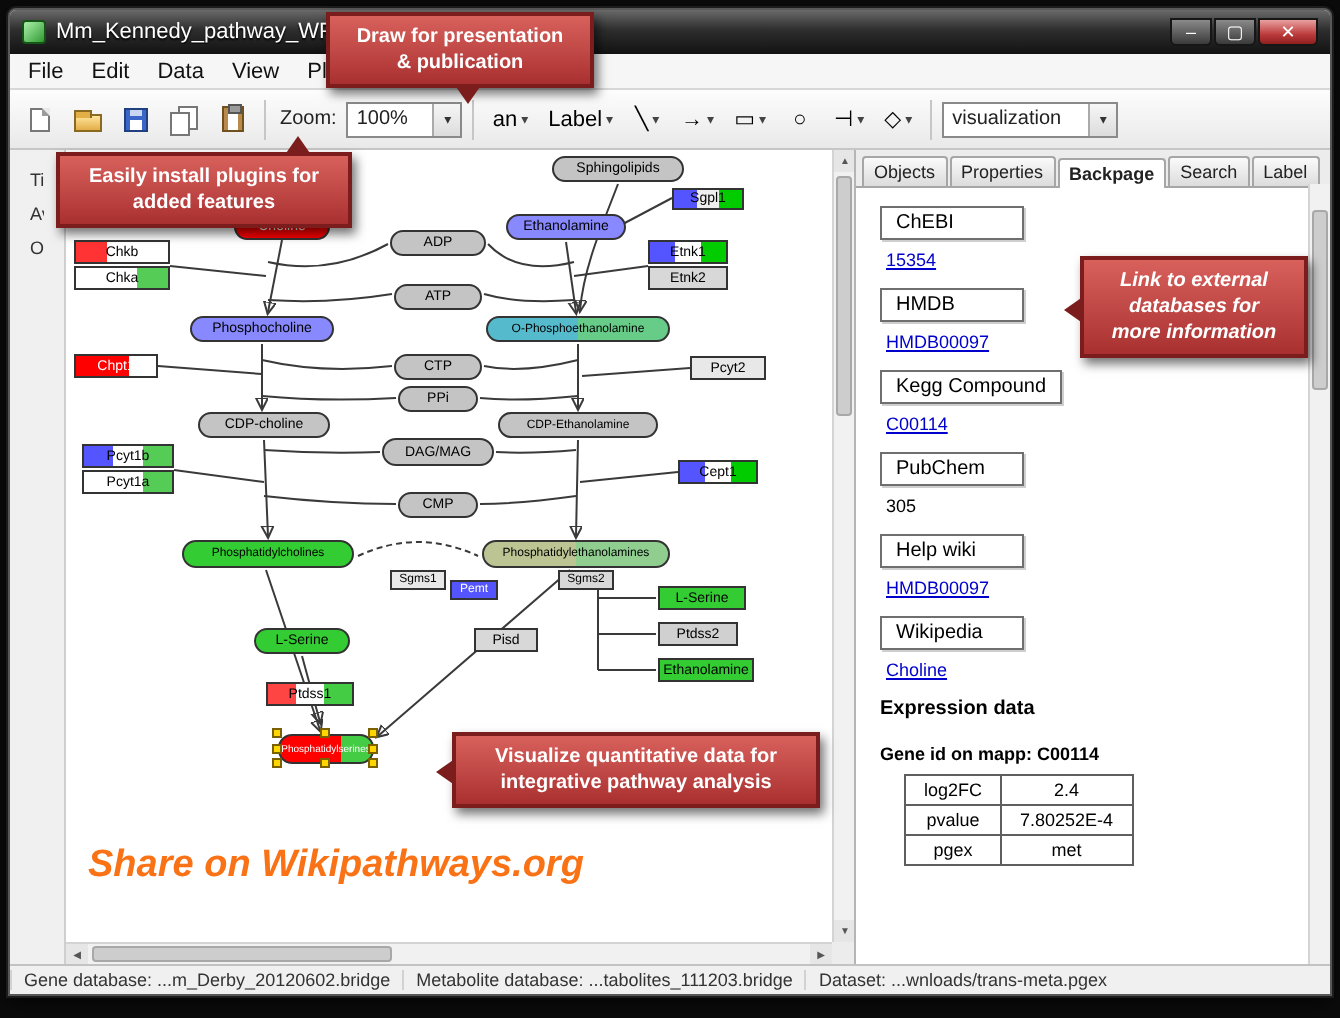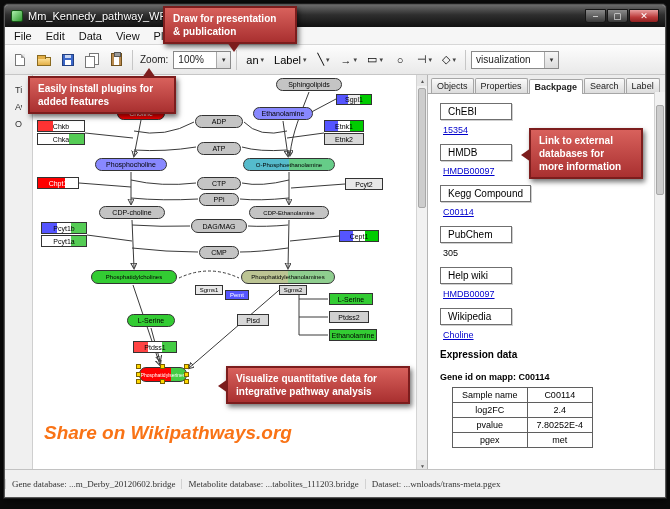--- a/index.html
+++ b/index.html
@@ -104,36 +104,36 @@
   .sec-value { margin:5px 0 0 3px; font-size:9px; color:#000; }
   .link { color:#0000cc; text-decoration:underline; }
   .exp-title { font-weight:bold; font-size:10px; margin:2px 0 12px; }
   .mapp { font-weight:bold; font-size:9px; margin-bottom:5px; }
   table.exp { border-collapse:collapse; font-size:9px; margin-left:12px; }
   table.exp td { border:1px solid #5f5f5f; padding:2px 9px; text-align:center; background:#fff; }
   .panel-vscroll { position:absolute; right:0; top:17px; bottom:0; width:11px; background:#f1f1f1; border-left:1px solid #d4d4d4; }
   .panel-vscroll .thumb { position:absolute; left:1px; right:1px; top:13px; height:90px; background:#cdcdcd; border:1px solid #a8a8a8; border-radius:2px; }
 
   
-  .statusbar { position:absolute; left:0; right:0; bottom:0; height:28px; background:#f0f0f0;
-               border-top:1px solid #c2c2c2; display:flex; align-items:center; font-size:9px; color:#333;font-family:Liberation Serif, serif; }
+  .statusbar { position:absolute; left:0; right:0; bottom:0; height:15px; background:#f0f0f0;
+               border-top:1px solid #c2c2c2; display:flex; align-items:center; font-size:9px; color:#333; }
   .status-seg { padding:0 6px; border-left:1px solid #d2d2d2; white-space:nowrap; overflow:hidden; }
 
   
   .callout { position:absolute; z-index:50; background:linear-gradient(#d8615c,#a93030);
              border:2px solid #7c1d1d; color:#fff; font-weight:bold; font-size:10px; line-height:1.3;
-             text-align:left; padding:4px 8px; box-shadow:2px 3px 5px rgba(0,0,0,.55); }
+             text-align:center; padding:4px 8px; box-shadow:2px 3px 5px rgba(0,0,0,.55); }
   .callout::before { content:""; position:absolute; }
   .co-draw { left:163px; top:6px; width:134px; }
   .co-draw::before { left:62px; bottom:-10px; border-left:7px solid transparent;
                      border-right:7px solid transparent; border-top:10px solid #7c1d1d; }
   .co-plugins { left:28px; top:76px; width:148px; }
   .co-plugins::before { left:112px; top:-10px; border-left:7px solid transparent;
                         border-right:7px solid transparent; border-bottom:10px solid #7c1d1d; }
-  .co-link { left:529px; top:128px; width:114px; }
+  .co-link { left:540px; top:128px; width:114px;font-style:italic; }
   .co-link::before { left:-10px; top:18px; border-top:7px solid transparent;
                      border-bottom:7px solid transparent; border-right:10px solid #7c1d1d; }
   .co-viz { left:226px; top:366px; width:184px; }
   .co-viz::before { left:-10px; top:11px; border-top:7px solid transparent;
                     border-bottom:7px solid transparent; border-right:10px solid #7c1d1d; }
 
   .share { position:absolute; left:44px; top:422px; z-index:40; font-size:19px; font-weight:bold;
            font-style:italic; color:#f97316; text-shadow:0 0 2px #fff, 1px 1px 0 #fff, -1px -1px 0 #fff; }
 </style>
 </head>
@@ -414,24 +414,20 @@
             <div class="section"><div class="sec-header">Kegg Compound</div><div class="sec-value link">C00114</div></div>
             <div class="section"><div class="sec-header">PubChem</div><div class="sec-value">305</div></div>
             <div class="section"><div class="sec-header">Help wiki</div><div class="sec-value link">HMDB00097</div></div>
             <div class="section"><div class="sec-header">Wikipedia</div><div class="sec-value link">Choline</div></div>
           </div>
         <div class="exp-title">Expression data</div>
         <div class="mapp">Gene id on mapp: C00114</div>
         <table class="exp">
           <tbody id="exp-table">
               <tr>
-                <td>Sample name</td>
-                <td>C00114</td>
-              </tr>
-              <tr>
                 <td>log2FC</td>
                 <td>2.4</td>
               </tr>
               <tr>
                 <td>pvalue</td>
                 <td>7.80252E-4</td>
               </tr>
               <tr>
                 <td>pgex</td>
                 <td>met</td>

